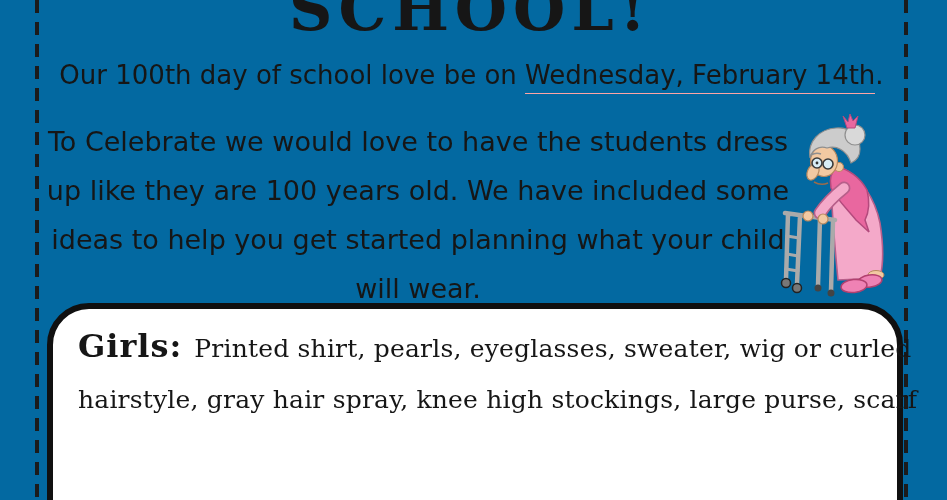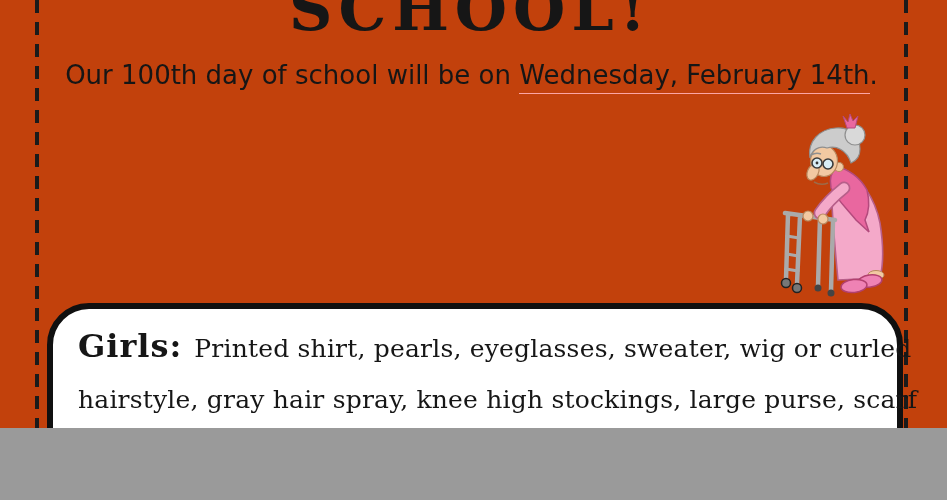--- a/index.html
+++ b/index.html
@@ -1,17 +1,17 @@
 <!DOCTYPE html>
 <html><head>
 <meta charset="utf-8">
 <style>
   html,body{margin:0;padding:0;background:#9a9a9a;}
   .sheet{
-    position:relative;width:947px;height:428px;background:#c2410c;
+    position:relative;width:947px;height:500px;background:#0369a1;
     overflow:hidden;color:#161616;
     font-family:"DejaVu Sans",sans-serif;
   }
   .dash{
     position:absolute;top:0;bottom:0;width:4px;
     background:repeating-linear-gradient(to bottom,#1b1b1b 0 13px,transparent 13px 22px);
   }
   .dash-left{left:35px;}
   .dash-right{left:904px;}
   .title{
@@ -54,22 +54,28 @@
 </head>
 <body>
 
 <div class="sheet">
 
   <div class="dash dash-left"></div>
   <div class="dash dash-right"></div>
 
   <div class="title">SCHOOL!</div>
 
-  <div class="dateline"><span>Our 100th day of school will be on </span><span class="date-underline">Wednesday, February 14th</span><span>.</span></div>
+  <div class="dateline"><span>Our 100th day of school love be on </span><span class="date-underline">Wednesday, February 14th</span><span>.</span></div>
 
+  <div class="intro">
+    <div class="intro-line">To Celebrate we would love to have the students dress</div>
+    <div class="intro-line">up like they are 100 years old. We have included some</div>
+    <div class="intro-line">ideas to help you get started planning what your child</div>
+    <div class="intro-line">will wear.</div>
+  </div>
 
   <svg class="granny" viewBox="0 0 125 190" xmlns="http://www.w3.org/2000/svg">
 
     <path stroke="#b75f8a" stroke-width="1.6" d="M62,60 C80,68 95,90 100,115 C104,140 103,158 100,170 L58,172 C56,150 53,120 52,96 C53,76 56,65 62,60 Z" fill="#f4a9c9"></path>
 
     <ellipse stroke="#b8895f" stroke-width="1" cx="96" cy="167" rx="8" ry="4.5" fill="#f2c9a2"></ellipse>
     <ellipse stroke="#b2406f" stroke-width="1.5" cx="90" cy="173" rx="12" ry="6" transform="rotate(-8 90 173)" fill="#ef82b4"></ellipse>
     <ellipse stroke="#b2406f" stroke-width="1.5" cx="74" cy="178" rx="13" ry="6.5" transform="rotate(-6 74 178)" fill="#ef82b4"></ellipse>
 
     <g>

